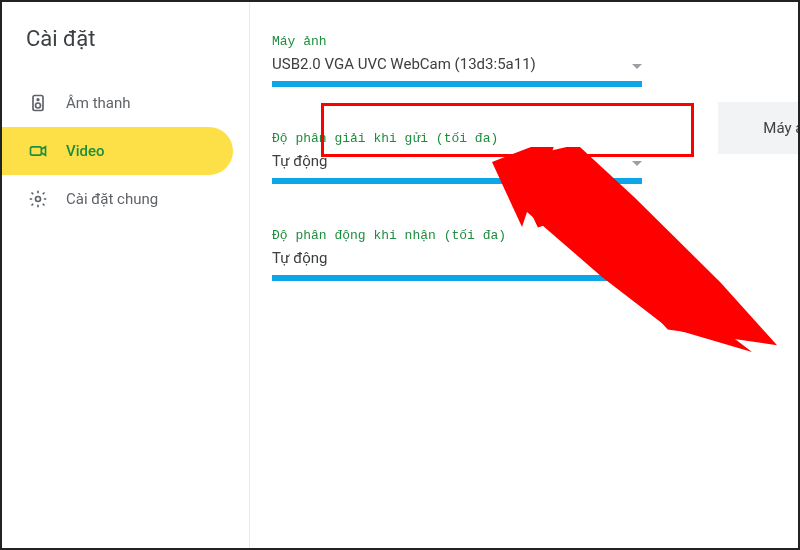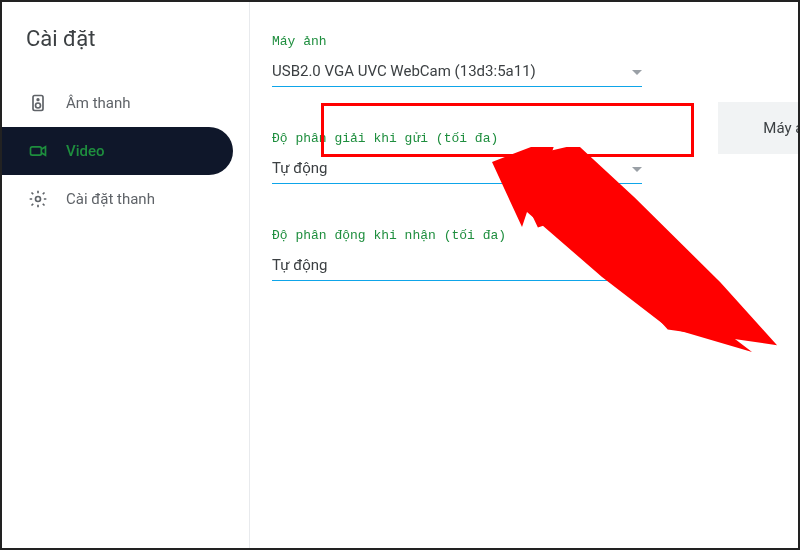--- a/index.html
+++ b/index.html
@@ -37,21 +37,21 @@
       height: 48px;
       padding: 0 24px;
       border-radius: 0 24px 24px 0;
       margin-right: 16px;
       cursor: pointer;
       color: #5f6368;
       font-size: 15px;
       gap: 16px;
     }
     .sidebar-item.active {
-      background: #0f172a;
+      background: #fde047;
       color: #1e8e3e;
       font-weight: 500;
     }
     .sidebar-item .icon {
       width: 24px;
       height: 24px;
       display: flex;
       align-items: center;
       justify-content: center;
       flex-shrink: 0;
@@ -67,24 +67,24 @@
     }
     .setting-label {
       color: #1e8e3e;
       font-size: 13px;
       font-weight: 500;
       margin-bottom: 6px;
       font-family: Liberation Mono, monospace;
     }
     .dropdown {
       display: flex;
-      align-items: center;
+      align-items: flex-start;
       justify-content: space-between;
       height: 32px;
-      border-bottom: 1px solid #0ea5e9;
+      border-bottom: 6px solid #0ea5e9;
       cursor: pointer;
     }
     .dropdown-value {
       color: #3c4043;
       font-size: 15px;
     }
     .dropdown-arrow {
       color: #9aa0a6;
     }
     .preview-panel {
@@ -144,21 +144,21 @@
       <span>Video</span>
     </div>
 
     <div class="sidebar-item">
       <span class="icon">
         <svg width="20" height="20" viewBox="0 0 24 24" fill="none" stroke="#5f6368" stroke-width="2">
           <circle cx="12" cy="12" r="3"></circle>
           <path d="M12 2v3M12 19v3M4.2 4.2l2.1 2.1M17.7 17.7l2.1 2.1M2 12h3M19 12h3M4.2 19.8l2.1-2.1M17.7 6.3l2.1-2.1"></path>
         </svg>
       </span>
-      <span>Cài đặt thanh</span>
+      <span>Cài đặt chung</span>
     </div>
   </div>
 
   <div class="main">
     <div class="setting-group">
       <div class="setting-label">Máy ảnh</div>
       <div class="dropdown">
         <span class="dropdown-value">USB2.0 VGA UVC WebCam (13d3:5a11)</span>
         <span class="dropdown-arrow">
           <svg width="10" height="6" viewBox="0 0 10 6" fill="#9aa0a6">

